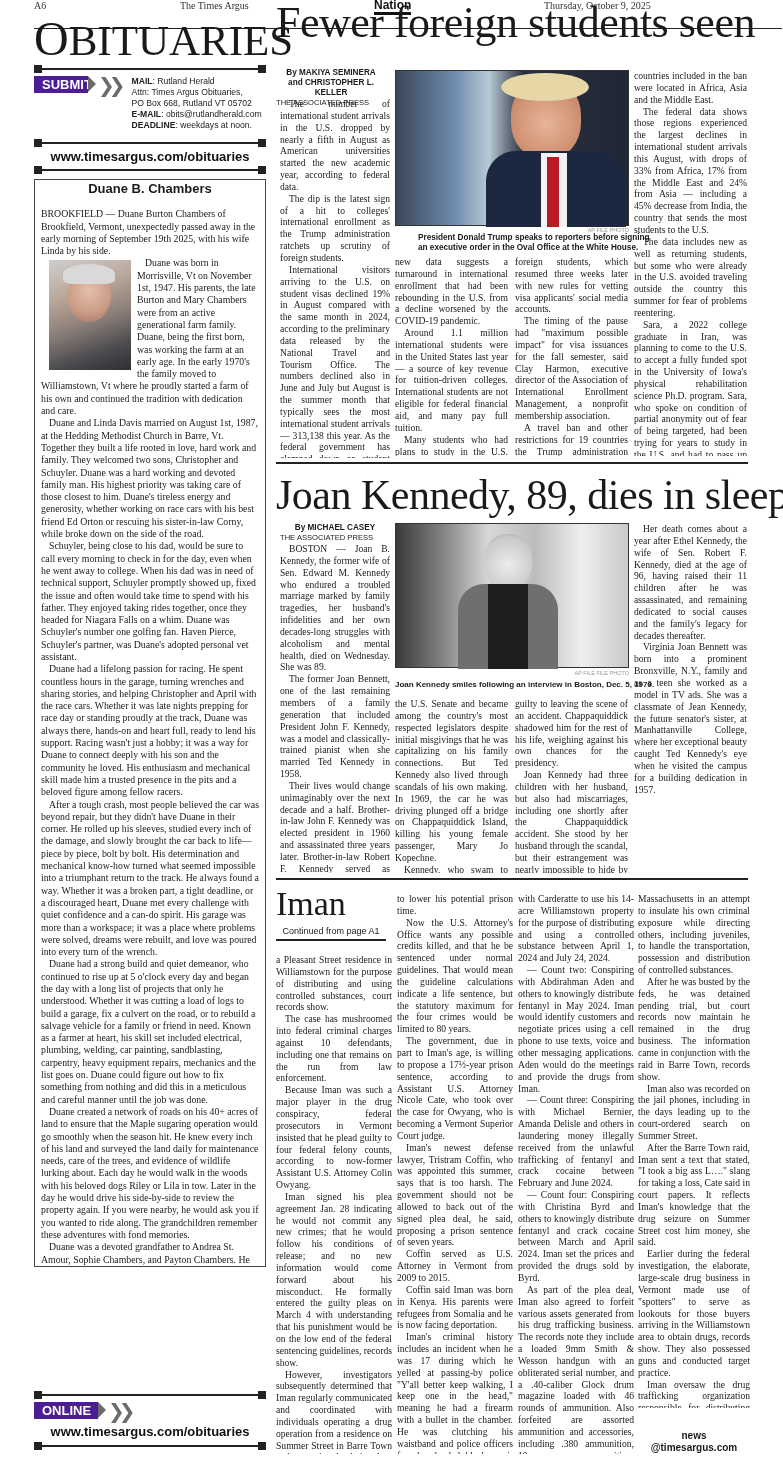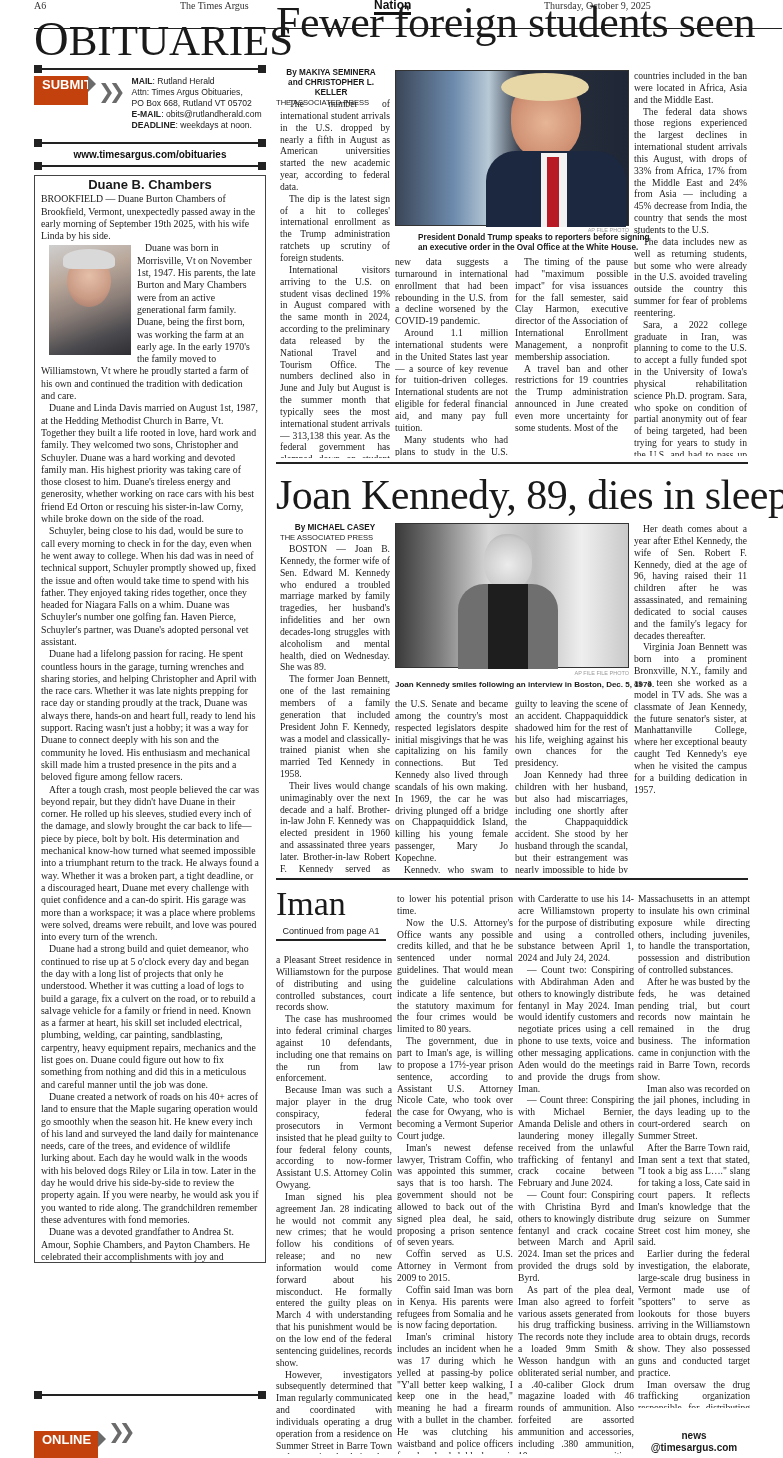--- a/index.html
+++ b/index.html
@@ -7,34 +7,34 @@
 .folio{position:absolute;left:34px;top:0;width:748px;height:29px;border-bottom:1.5px solid #222;font-size:10px;color:#333;}
 .folio span{position:absolute;top:0;}
 .folio .sec{font-family:"Liberation Sans",sans-serif;font-weight:bold;font-size:12px;color:#111;top:-2px;left:340px;border-bottom:3px solid #111;line-height:14px;}
 .col-left{position:absolute;left:34px;top:16px;width:232px;}
 .obit-title{font-size:43px;letter-spacing:0;line-height:46px;color:#1a1a1a;}
 .obit-title .big{font-size:48px;}
 .rule{position:relative;height:2px;background:#222;margin:0;}
 .rule:before,.rule:after{content:"";position:absolute;top:-3px;width:8px;height:8px;background:#222;}
 .rule:before{left:0;}.rule:after{right:0;}
 .submit-block{display:flex;margin-top:6px;height:66px;}
-.tag{background:#c2410c;color:#fff;font-family:"Liberation Sans",sans-serif;font-weight:bold;font-size:13px;height:29px;line-height:17px;padding-left:8px;width:54px;position:relative;}
+.tag{background:#4c1d95;color:#fff;font-family:"Liberation Sans",sans-serif;font-weight:bold;font-size:13px;height:17px;line-height:17px;padding-left:8px;width:54px;position:relative;}
 .tag:after{content:"";position:absolute;right:-8px;top:0;border-left:8px solid #6b6b6b;border-top:8.5px solid transparent;border-bottom:8.5px solid transparent;}
 .chev{font-family:"DejaVu Sans",sans-serif;color:#6b6b6b;font-size:20px;line-height:16px;margin-left:10px;letter-spacing:-6px;font-weight:bold;}
 .mail{font-family:"Liberation Sans",sans-serif;font-size:8.6px;line-height:11px;margin-left:12px;color:#222;}
 .mail b{font-weight:bold;}
-.url{font-family:"Liberation Sans",sans-serif;font-weight:bold;font-size:10px;text-align:center;padding:5px 0 5px;color:#111;}
+.url{font-family:"Liberation Sans",sans-serif;font-weight:bold;font-size:13px;text-align:center;padding:5px 0 5px;color:#111;}
 .obit-box{border:1px solid #444;margin-top:8px;padding:3px 6px 5px;font-size:9.8px;line-height:12.3px;height:1088px;overflow:hidden;}
-.obit-box h3{font-family:"Liberation Sans",sans-serif;font-size:13px;font-weight:bold;text-align:center;margin-bottom:2px;}
+.obit-box h3{font-family:"Liberation Sans",sans-serif;font-size:13px;font-weight:bold;text-align:center;margin-bottom:13px;}
 .obit-box p{text-indent:8px;}
 .obit-photo{float:left;width:82px;height:110px;margin:3px 6px 2px 8px;background:linear-gradient(160deg,#cfcfcf 0%,#b9a79a 30%,#8c7f79 55%,#4b4a4e 80%,#2e2e33 100%);position:relative;}
 .obit-photo:before{content:"";position:absolute;left:18px;top:10px;width:44px;height:52px;border-radius:50%;background:radial-gradient(circle at 50% 40%,#e6c0aa 0%,#c99a84 60%,#9e7466 100%);}
 .obit-photo:after{content:"";position:absolute;left:14px;top:4px;width:52px;height:20px;border-radius:50% 50% 20% 20%;background:#d9d9d9;}
 .online-block{position:absolute;left:34px;top:1394px;width:232px;}
-.online-block .tag{width:64px;margin-top:29px;}
+.online-block .tag{width:64px;}
 .main{position:absolute;left:276px;width:506px;}
 .headline{font-size:44px;line-height:46px;letter-spacing:-0.5px;color:#1a1a1a;white-space:nowrap;}
 .byline{font-family:"Liberation Sans",sans-serif;font-weight:bold;font-size:8.2px;text-align:center;line-height:10px;}
 .ap{font-family:"Liberation Sans",sans-serif;font-size:7.6px;text-align:left;line-height:10px;}
 .col{position:absolute;font-size:9.6px;line-height:11.85px;text-align:justify;overflow:hidden;}
 .col p{text-indent:9px;}
 .photo{position:absolute;border:1px solid #333;}
 .caption{position:absolute;font-family:"Liberation Sans",sans-serif;font-weight:bold;font-size:8.2px;line-height:10px;}
 .credit{position:absolute;font-family:"Liberation Sans",sans-serif;font-size:5.5px;color:#999;text-align:right;}
 .hrule{position:absolute;height:2px;background:#222;}
@@ -120,20 +120,21 @@
   <div style="position:absolute;left:151px;top:86px;width:12px;height:70px;background:#b81b26;"></div>
 </div>
 <div class="credit" style="left:395px;top:227px;width:234px;">AP FILE PHOTO</div>
 <div class="caption" style="left:418px;top:233px;width:240px;">President Donald Trump speaks to reporters before signing an executive order in the Oval Office at the White House.</div>
 <div class="col" style="left:395px;top:256px;width:113px;height:200px;">
   <p style="text-indent:0">new data suggests a turnaround in international enrollment that had been rebounding in the U.S. from a decline worsened by the COVID-19 pandemic.</p>
     <p>Around 1.1 million international students were in the United States last year — a source of key revenue for tuition-driven colleges. International students are not eligible for federal financial aid, and many pay full tuition.</p>
     <p>Many students who had plans to study in the U.S. could not enter the country because of difficulty lining up visas. In late May, the State Department paused the scheduling of visa interviews for</p>
 </div>
 <div class="col" style="left:515px;top:256px;width:113px;height:200px;">
+  <p style="text-indent:0">foreign students, which resumed three weeks later with new rules for vetting visa applicants' social media accounts.</p>
     <p>The timing of the pause had "maximum possible impact" for visa issuances for the fall semester, said Clay Harmon, executive director of the Association of International Enrollment Management, a nonprofit membership association.</p>
     <p>A travel ban and other restrictions for 19 countries the Trump administration announced in June created even more uncertainty for some students. Most of the</p>
 </div>
 <div class="col" style="left:634px;top:70px;width:113px;height:386px;">
   <p style="text-indent:0">countries included in the ban were located in Africa, Asia and the Middle East.</p>
     <p>The federal data shows those regions experienced the largest declines in international student arrivals this August, with drops of 33% from Africa, 17% from the Middle East and 24% from Asia — including a 45% decrease from India, the country that sends the most students to the U.S.</p>
     <p>The data includes new as well as returning students, but some who were already in the U.S. avoided traveling outside the country this summer for fear of problems reentering.</p>
     <p>Sara, a 2022 college graduate in Iran, was planning to come to the U.S. to accept a fully funded spot in the University of Iowa's physical rehabilitation science Ph.D. program. Sara, who spoke on condition of partial anonymity out of fear of being targeted, had been trying for years to study in the U.S. and had to pass up offers from other programs that didn't offer financial aid.</p>
 </div>
 <div class="hrule" style="left:276px;top:462px;width:472px;"></div>

